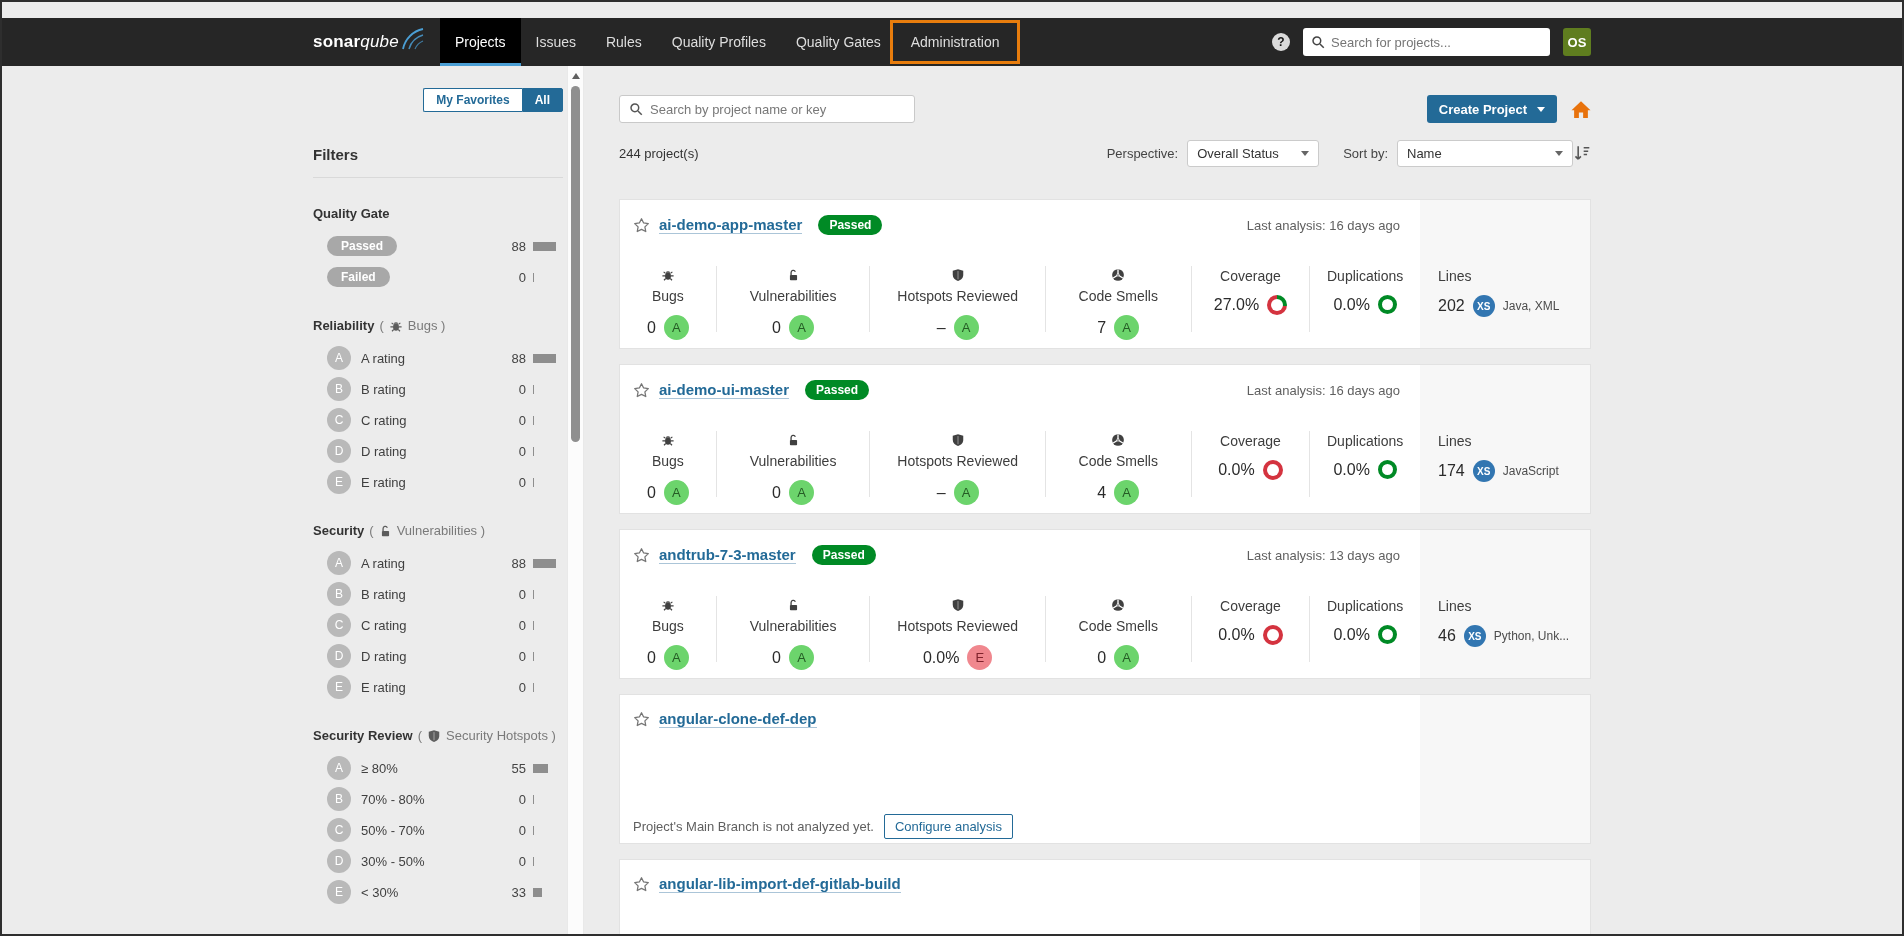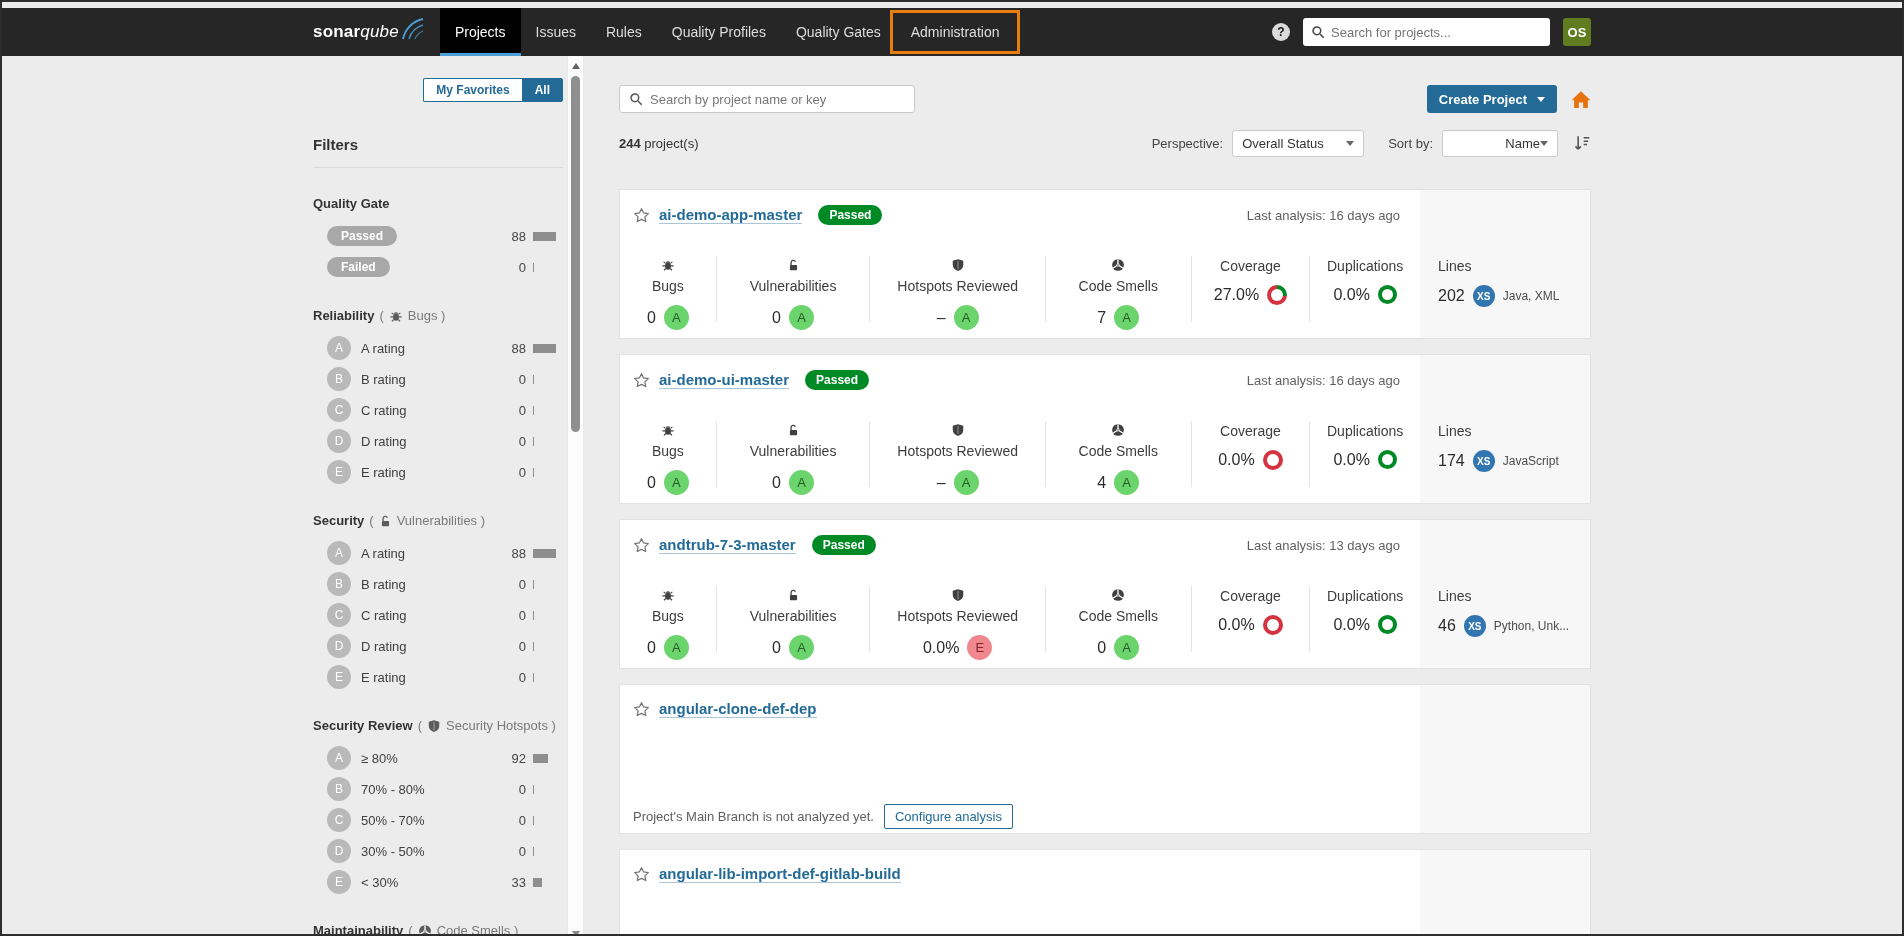--- a/index.html
+++ b/index.html
@@ -1,21 +1,21 @@
 <!DOCTYPE html>
 <html><head>
 <meta charset="utf-8">
 <style>
   * { margin:0; padding:0; box-sizing:border-box; }
   body { font-family:"Liberation Sans","DejaVu Sans",sans-serif; background:#555; }
   .viewport { width:1904px; height:936px; border:2px solid #2e2e2e; overflow:hidden; background:#ececec; position:relative; }
 
   
   .navbar { height:48px; background:#262626; }
-  .nav-inner { width:1278px; margin:6px auto; height:100%; display:flex; align-items:center; }
+  .nav-inner { width:1278px; margin:16px auto; height:100%; display:flex; align-items:center; }
   .brand { display:flex; align-items:center; color:#fff; font-size:17px; margin-right:14px; cursor:pointer; }
   .brand-bold { font-weight:700; letter-spacing:.2px; }
   .brand-light { font-weight:400; letter-spacing:.2px;font-style:italic; }
   .brand svg { margin-left:3px; margin-top:-6px; }
   .nav-items { display:flex; height:100%; }
   .nav-item { height:100%; display:flex; align-items:center; padding:0 15px; color:#dedede; font-size:14px; cursor:pointer; position:relative; }
   .nav-item.active { background:#000; box-shadow:inset 0 -3px 0 #4b9fd5; color:#fff; }
   .annot { position:absolute; top:2px; bottom:2px; left:-6px; right:-6px; border:3px solid #e87d0d; pointer-events:none; }
   .nav-right { margin-left:auto; display:flex; align-items:center; gap:13px; }
   .help-circle { width:18px; height:18px; border-radius:50%; background:#dadada; color:#141414; font-size:12px; font-weight:700; display:flex; align-items:center; justify-content:center; cursor:pointer; }
@@ -62,27 +62,27 @@
   .main { margin-left:35px; width:972px; padding-top:29px; }
   .row1 { display:flex; align-items:center; }
   .proj-search { width:296px; height:28px; background:#fff; border:1px solid #c9c9c9; border-radius:3px; display:flex; align-items:center; padding:0 9px; gap:7px; color:#555; }
   .proj-search input { border:none; outline:none; font-size:13px; width:100%; font-family:inherit; color:#333; }
   .proj-search input::placeholder { color:#787878; }
   .create-btn { margin-left:auto; height:28px; background:#236a97; color:#fff; font-size:13px; font-weight:600; border-radius:3px; display:flex; align-items:center; gap:10px; padding:0 12px; border:none; cursor:pointer; font-family:inherit; }
   .caret { width:0; height:0; border-left:4px solid transparent; border-right:4px solid transparent; border-top:5px solid #fff; }
   .home-btn { margin-left:14px; display:flex; cursor:pointer; }
   .row2 { display:flex; align-items:center; margin-top:16px; height:28px; }
   .count { font-size:13px; color:#333; }
-  .count b { font-weight:700; }
+  .count b { font-weight:400; }
   .row2-right { margin-left:auto; display:flex; align-items:center; }
   .sel-label { font-size:13px; color:#444; margin-right:9px; }
   .select { height:27px; background:#fff; border:1px solid #cbcbcb; border-radius:3px; display:flex; align-items:center; justify-content:space-between; padding:0 9px; font-size:13px; color:#333; cursor:pointer; }
   .select .caret { border-top-color:#666; }
   .select.persp { width:132px; margin-right:24px; }
-  .select.sort { width:116px; margin-right:15px;justify-content:flex-end; }
+  .select.sort { width:176px; margin-right:0; }
   .sort-dir { display:flex; cursor:pointer; }
 
   
   .cards { margin-top:32px; }
   .card { position:relative; height:150px; background:#fff; border:1px solid #e2e2e2; margin-bottom:15px; }
   .card-head { position:absolute; top:15px; left:13px; display:flex; align-items:center; gap:9px; }
   .star-btn { display:flex; cursor:pointer; }
   .proj-link { font-size:15px; font-weight:700; color:#236a97; border-bottom:1px solid #abc5d8; cursor:pointer; line-height:1.15; }
   .badge { background:#008a25; color:#fff; font-size:12px; font-weight:700; border-radius:10px; padding:3px 11px; margin-left:7px; }
   .last-analysis { position:absolute; top:18px; right:190px; font-size:13px; color:#5f5f5f; }
@@ -315,21 +315,21 @@
                     <path d="M8 1.3L14 3.2v4.6c0 3.8-2.6 5.9-6 7.1-3.4-1.2-6-3.3-6-7.1V3.2z" fill="currentColor"></path>
                     <path d="M8 3.5v9.4" stroke="#fff" stroke-width="1" opacity=".5"></path>
                   </svg>
                 </span>
                 <span class="facet-sub">Security Hotspots )</span>
               </div>
               <div class="facet-items">
                 <div class="facet-item">
                   <span class="rating-chip">A</span>
                   <span class="fi-label">≥ 80%</span>
-                  <span class="fi-count">92</span>
+                  <span class="fi-count">55</span>
                   <span class="fi-bar">
                     <i style="width: 15px;"></i>
                   </span>
                 </div>
                 <div class="facet-item">
                   <span class="rating-chip">B</span>
                   <span class="fi-label">70% - 80%</span>
                   <span class="fi-count">0</span>
                   <span class="fi-bar">
                     <i style="width: 1px;"></i>

